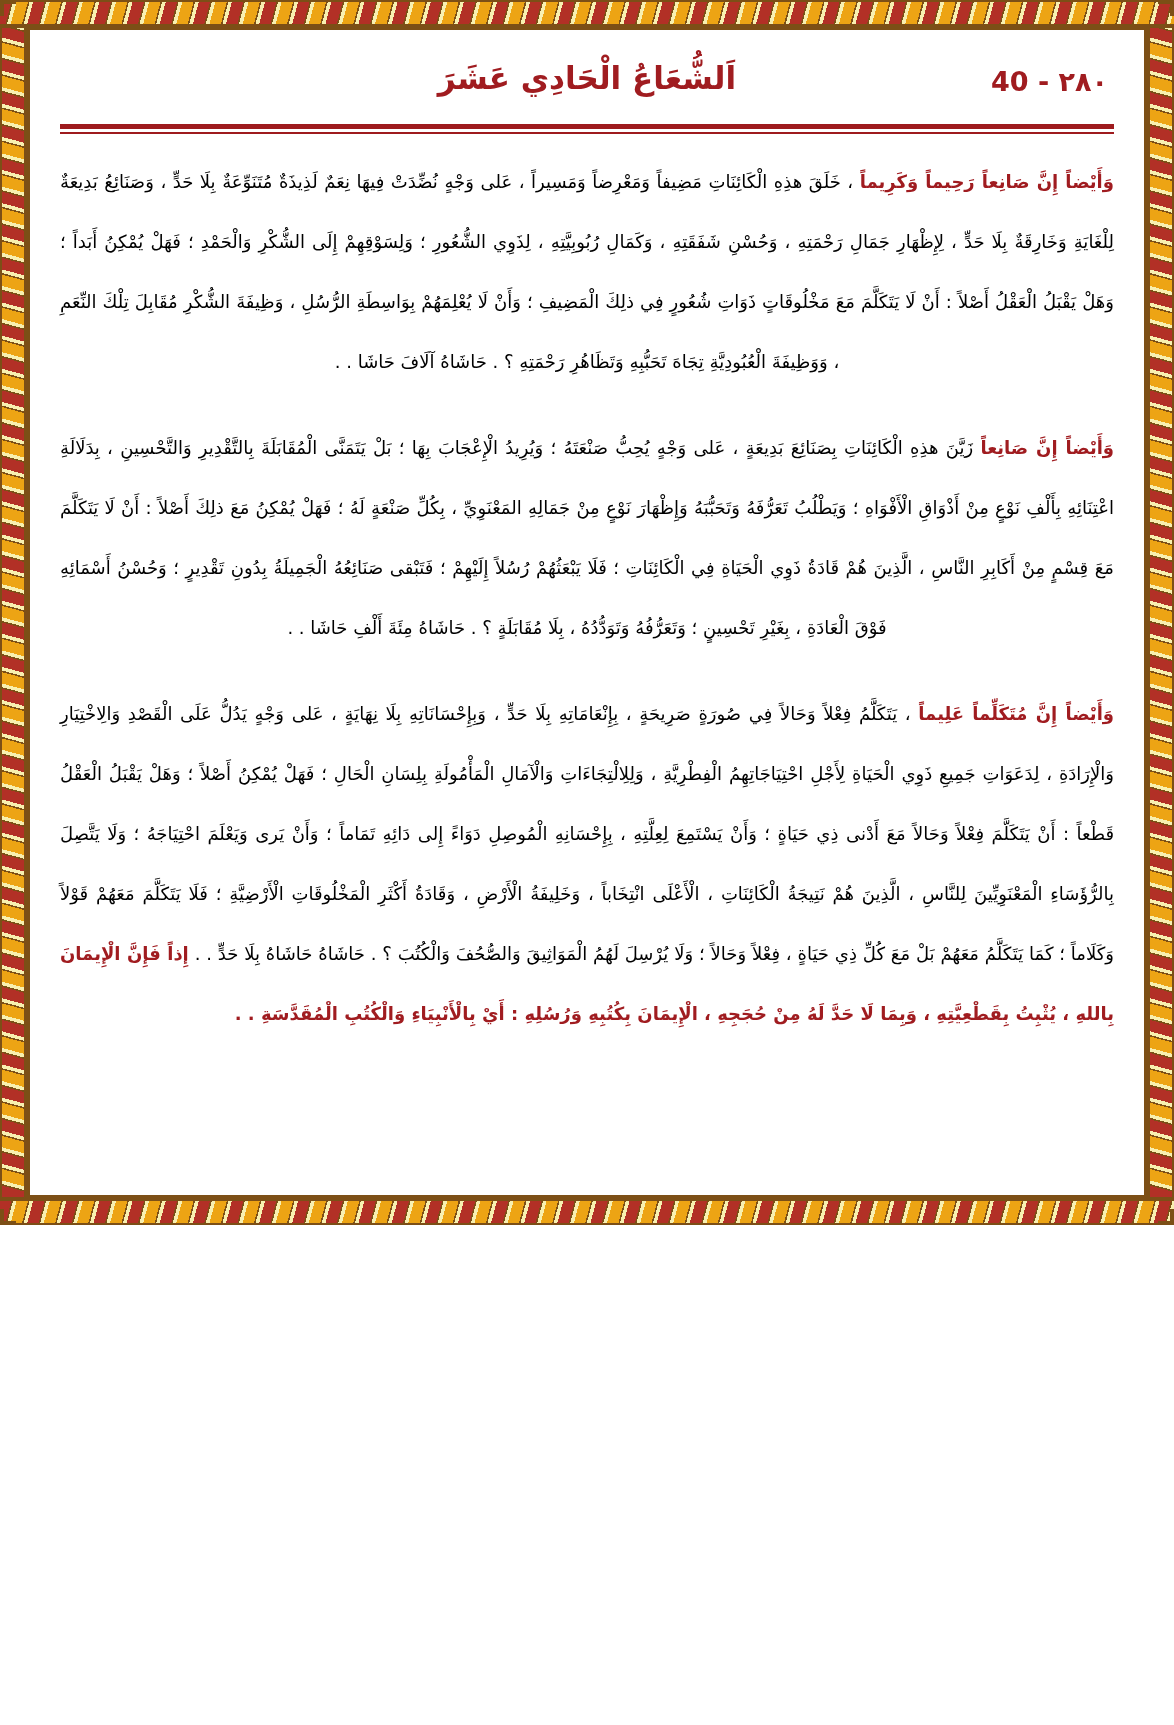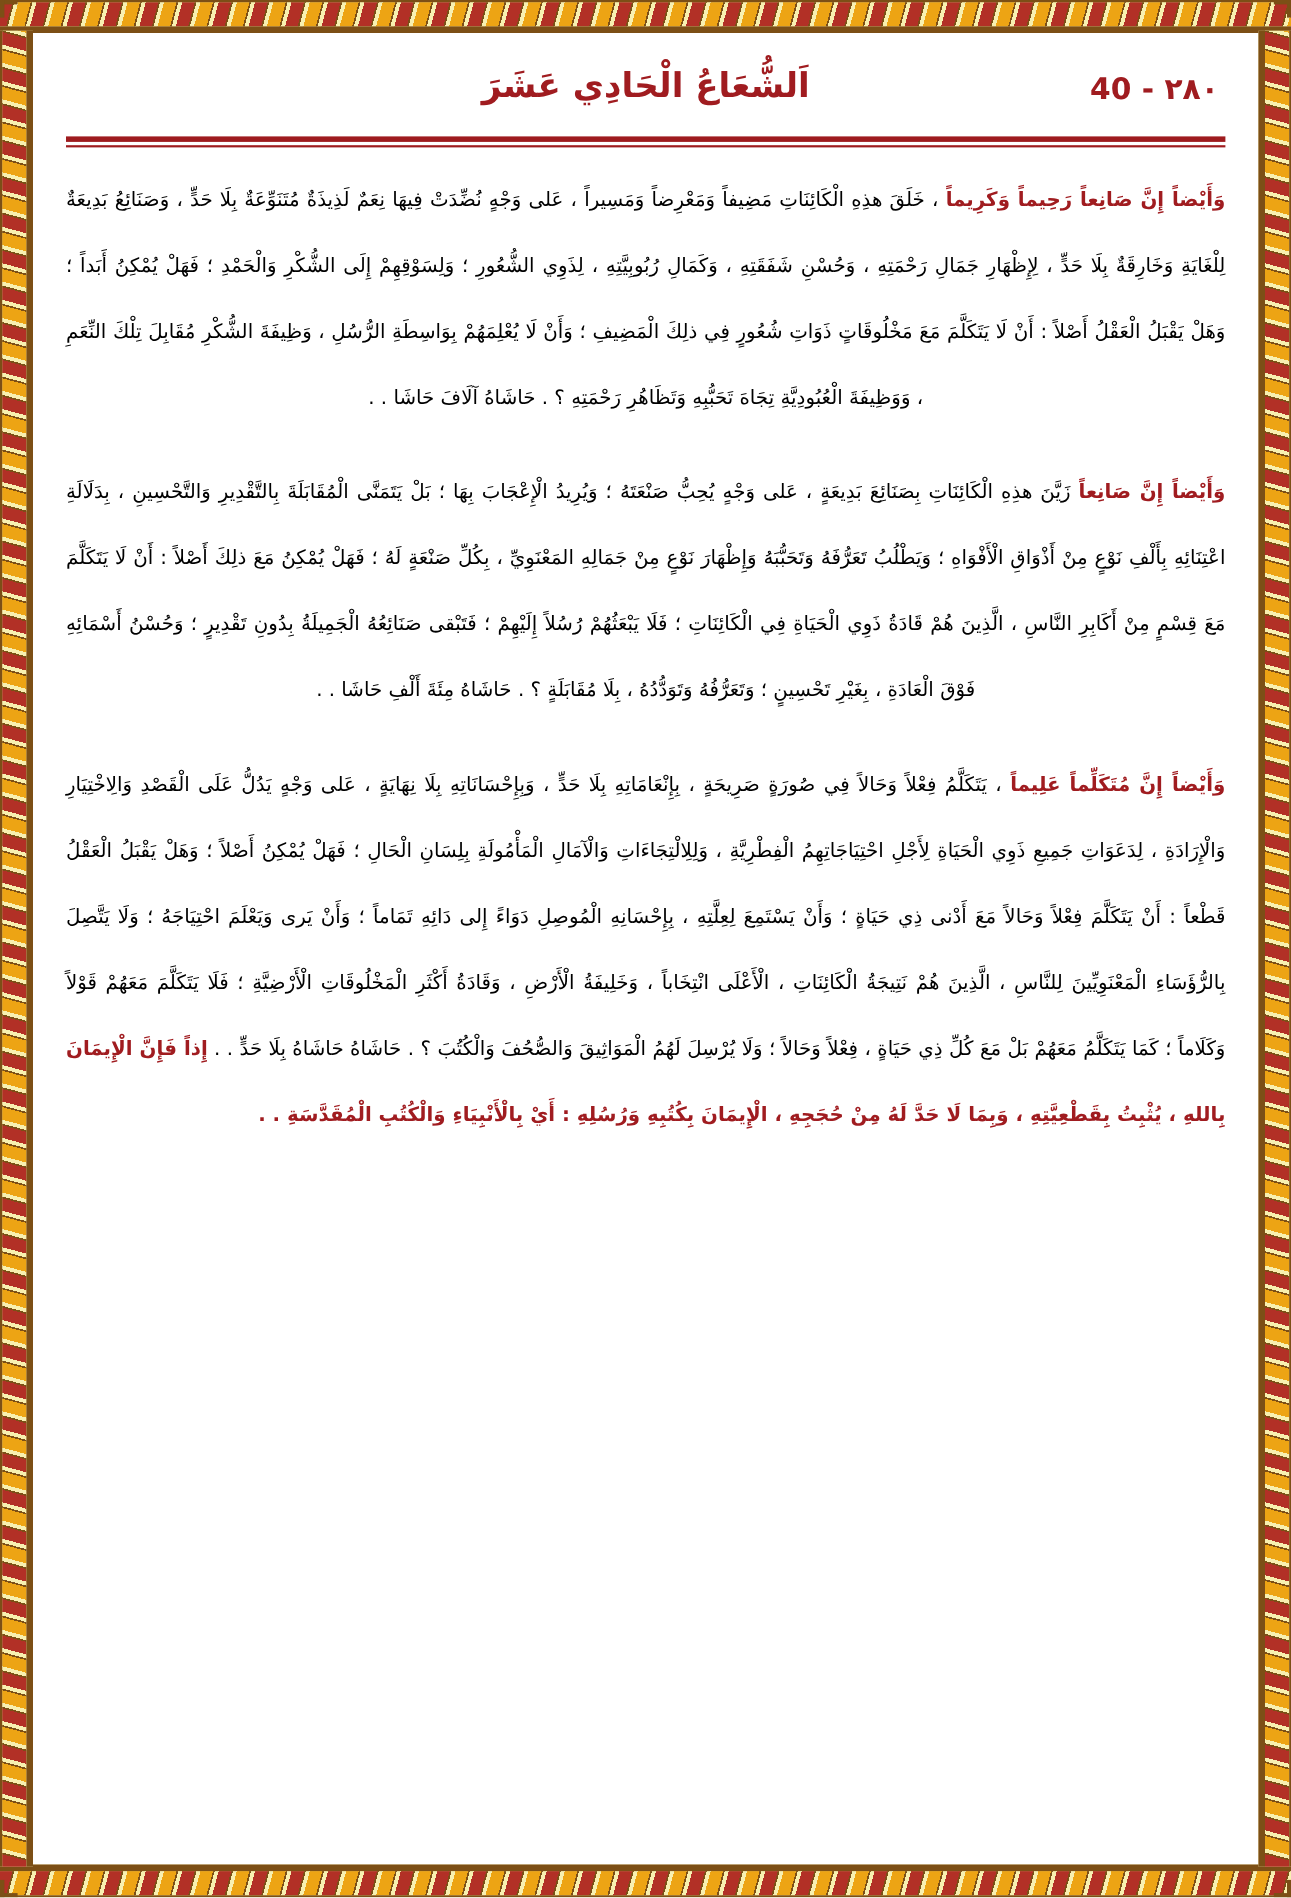--- a/index.html
+++ b/index.html
@@ -6,21 +6,21 @@
     --red:#a01c20;
     --rule-red:#9e1b1e;
     --brown:#7c4f16;
     --gold:#eda414;
     --bred:#b23026;
     --cream:#f8f0b0;
   }
   html,body{margin:0;padding:0;background:#ffffff;}
   .page{
     position:relative;
-    width:1174px;height:1725px;
+    width:1174px;height:1225px;
     background:#ffffff;
     font-family:"DejaVu Sans", sans-serif;
     overflow:hidden;
   }
   
   .strip{position:absolute;box-sizing:border-box;background-color:var(--cream);}
   .strip.h{left:0;right:0;height:30px;
     background-image:repeating-linear-gradient(105deg,
       var(--bred) 0 11px, var(--brown) 11px 12.5px, var(--cream) 12.5px 16px,
       var(--gold) 16px 27px, var(--brown) 27px 28.5px, var(--cream) 28.5px 32px);}

